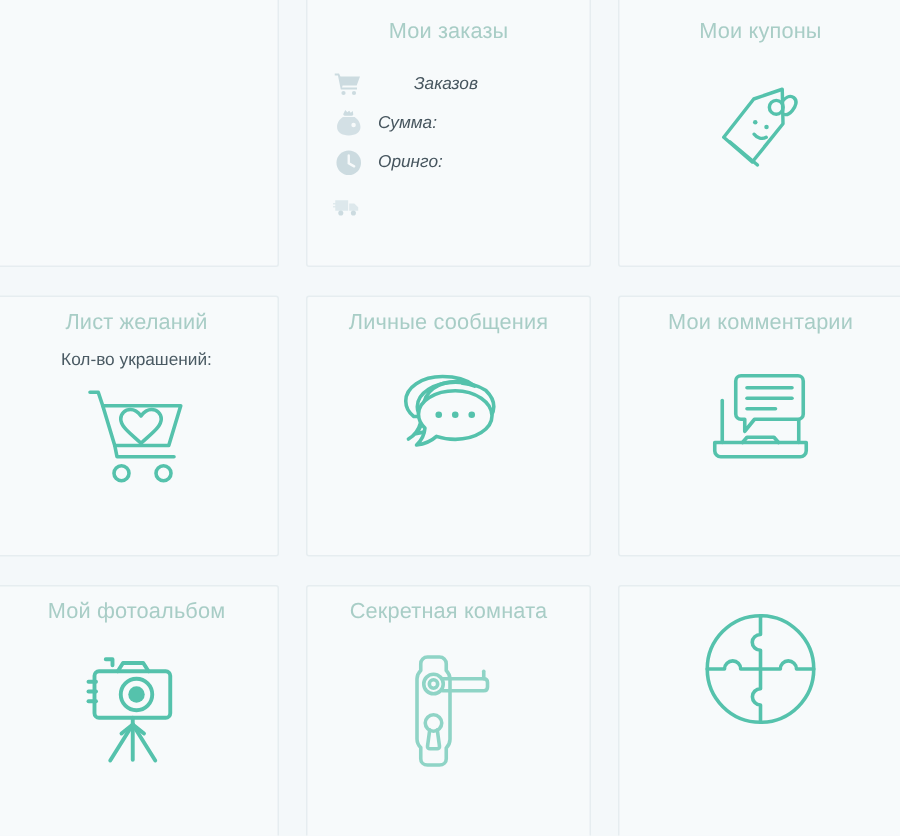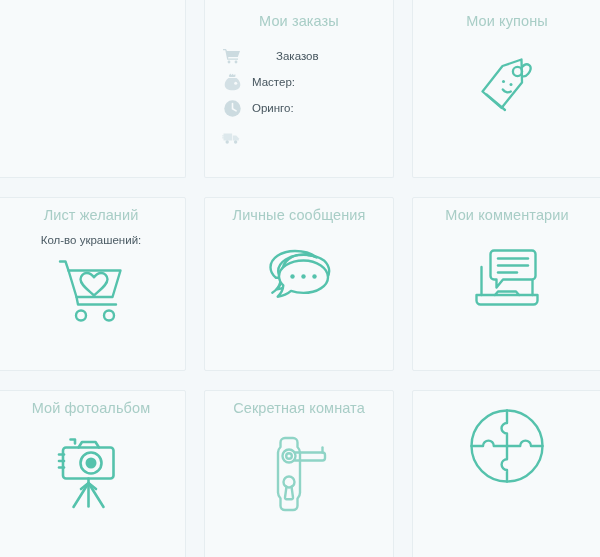--- a/index.html
+++ b/index.html
@@ -85,20 +85,21 @@
     flex: 0 0 22px;
     display: flex;
     align-items: center;
     justify-content: center;
   }
   .stat-label {
     font-size: 11.5px;
     color: #46555e;
     margin-left: 9px;
     white-space: nowrap;
+    font-style: italic;
   }
   .stat-row.indent .stat-label { margin-left: 33px; }
   .stat-row.last { margin-top: 6px; }
 </style>
 </head>
 <body>
 
 <div class="grid">
 
   <div class="card r1c1"></div>
@@ -119,21 +120,21 @@
       </div>
 
       <div class="stat-row">
         <span class="stat-icon">
           <svg width="17" height="18" viewBox="0 0 17 18" fill="#ccdbe0">
             <path d="M6.2 0.4 5 2.6c-.4.7.1 1.5.9 1.5h4.6c.8 0 1.3-.8.9-1.5L11.2 1l-1.4 1.2-1-1.4-1.3 1.1z"></path>
             <path d="M4.6 5C2.3 6.5.7 9 .7 11.7c0 3.6 3.2 5.6 7.8 5.6s7.8-2 7.8-5.6c0-2.7-1.6-5.2-3.9-6.7H4.6z" opacity="0.85"></path>
             <circle cx="11.7" cy="10.3" r="1.5" fill="#f7fafb"></circle>
           </svg>
         </span>
-        <span class="stat-label">Мастер:</span>
+        <span class="stat-label">Сумма:</span>
       </div>
 
       <div class="stat-row">
         <span class="stat-icon">
           <svg width="17" height="17" viewBox="0 0 17 17">
             <circle cx="8.5" cy="8.5" r="8.2" fill="#ccdbe0"></circle>
             <path d="M8.5 3.6v5.2l3.6 2.1" stroke="#f7fafb" stroke-width="1.6" fill="none" stroke-linecap="round"></path>
           </svg>
         </span>
         <span class="stat-label">Оринго:</span>

